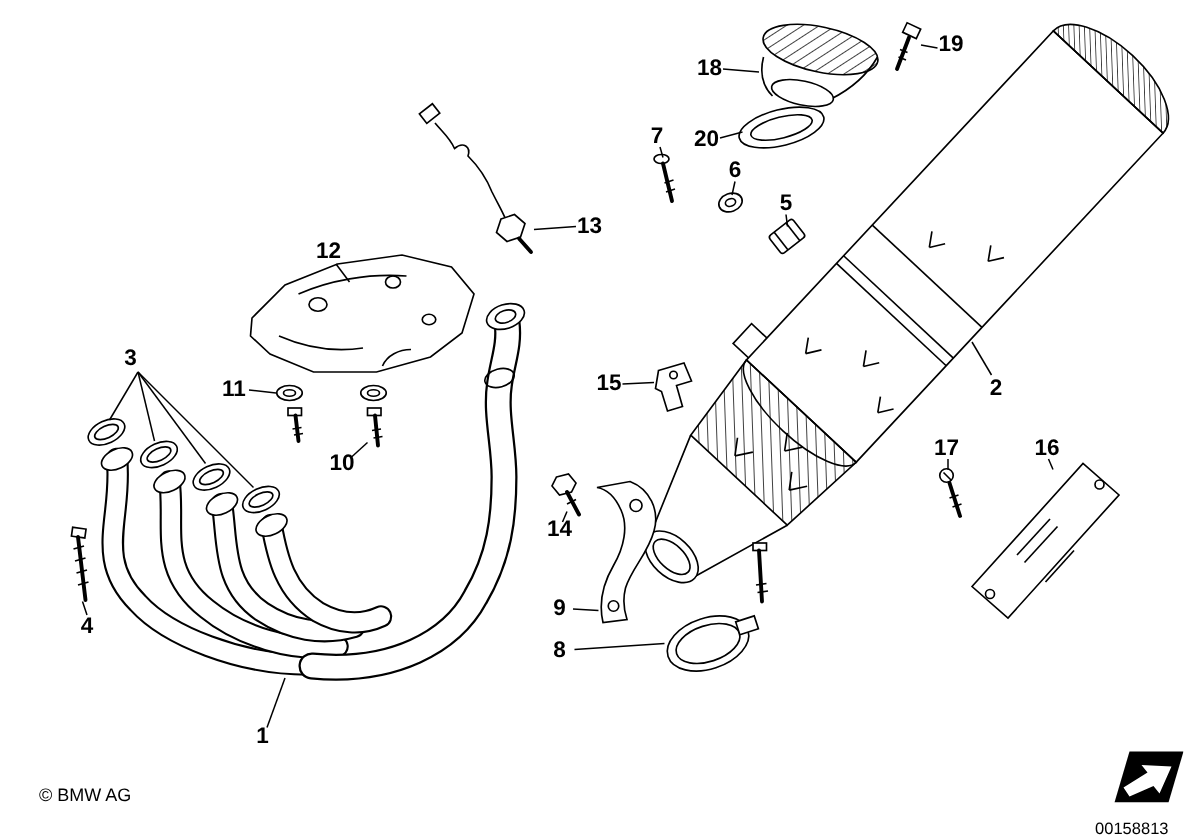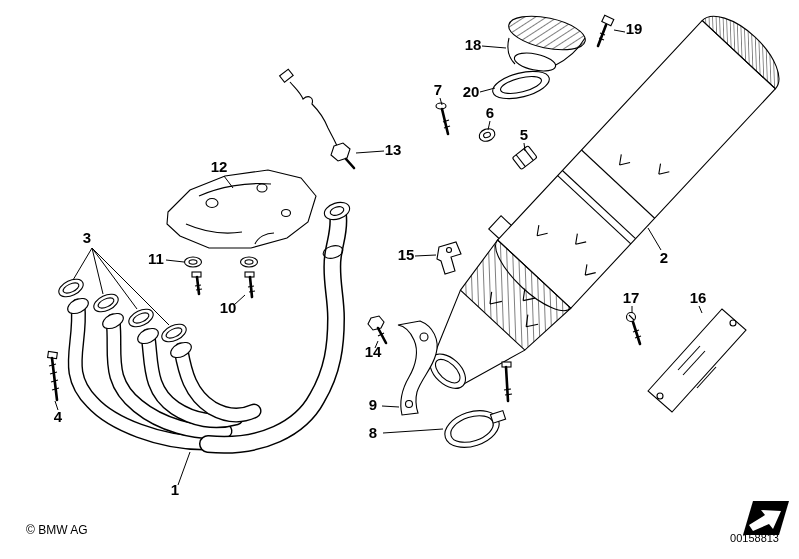--- a/index.html
+++ b/index.html
@@ -10,21 +10,21 @@
   .fw{stroke:#000;stroke-width:1.1;fill:#ffffff;}
   .hatchfill{stroke:#000;stroke-width:1.1;fill:url(#hatch);}
   .hatchfill2{stroke:#000;stroke-width:1.1;fill:url(#hatch2);}
   .thick{stroke:#000;stroke-width:2.6;fill:none;stroke-linecap:round;}
   .pipe-o{stroke:#000;fill:none;stroke-linecap:round;}
   .pipe-i{stroke:#fff;fill:none;stroke-linecap:round;}
   .leader{stroke:#000;stroke-width:1;fill:none;}
   .part-label{font-family:"Liberation Sans",sans-serif;font-weight:bold;font-size:15px;
               fill:#000;text-anchor:middle;}
   .footer-left{position:absolute;left:26px;bottom:22px;font-size:12px;color:#000;}
-  .footer-right{position:absolute;right:20px;bottom:15px;font-size:11px;color:#000;}
+  .footer-right{position:absolute;right:20px;bottom:0;font-size:11px;color:#000;}
   .corner-icon{position:absolute;right:10px;bottom:24px;width:52px;height:36px;}
 </style>
 </head>
 <body>
 
 <div class="sheet">
 
   <svg class="artwork" width="799" height="559" viewBox="0 0 799 559">
     <defs>
       <pattern id="hatch" width="6" height="6" patternUnits="userSpaceOnUse" patternTransform="rotate(45)">

